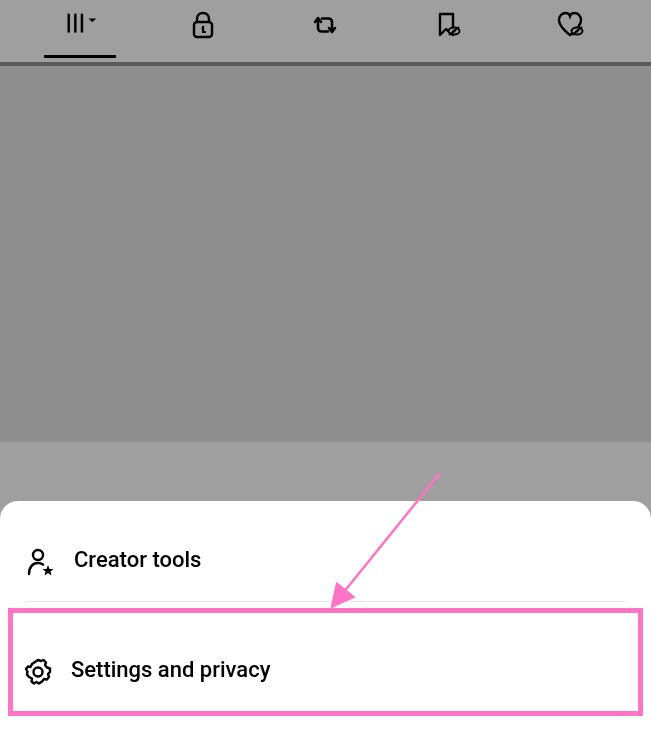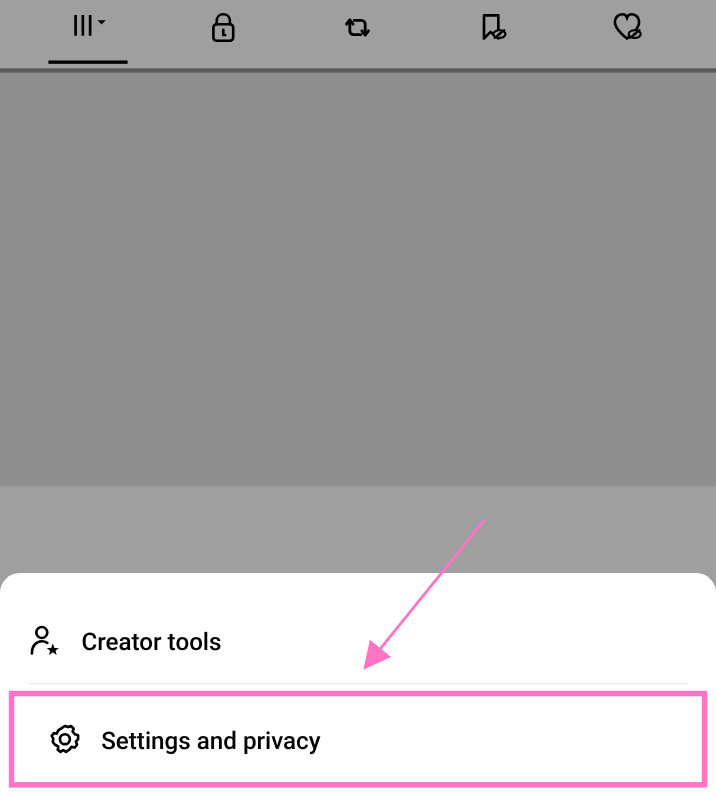--- a/index.html
+++ b/index.html
@@ -56,21 +56,21 @@
       bottom: 0;
       left: 0;
       right: 0;
       background: #fff;
       border-radius: 18px 18px 0 0;
       padding: 24px 0 14px 0;
     }
 
     .menu-item {
       display: flex;
-      align-items: flex-end;
+      align-items: flex-start;
       padding: 22px 26px;
       gap: 18px;
     }
 
     .menu-item .icon-wrap {
       width: 30px;
       height: 30px;
       display: flex;
       align-items: center;
       justify-content: center;
@@ -92,21 +92,22 @@
       background: #e6e6e6;
       margin: 2px 26px;
     }
 
     .highlight-box {
       border: 5px solid #ff74c4;
       margin: 6px 8px 0 8px;
     }
 
     .highlight-box .menu-item {
-      padding: 24px 31px;
+      padding: 24px 10px;
+      margin-top: 20px;
     }
 
     .annotation-arrow {
       position: absolute;
       top: 468px;
       left: 320px;
       pointer-events: none;
     }
   </style>
 </head>

